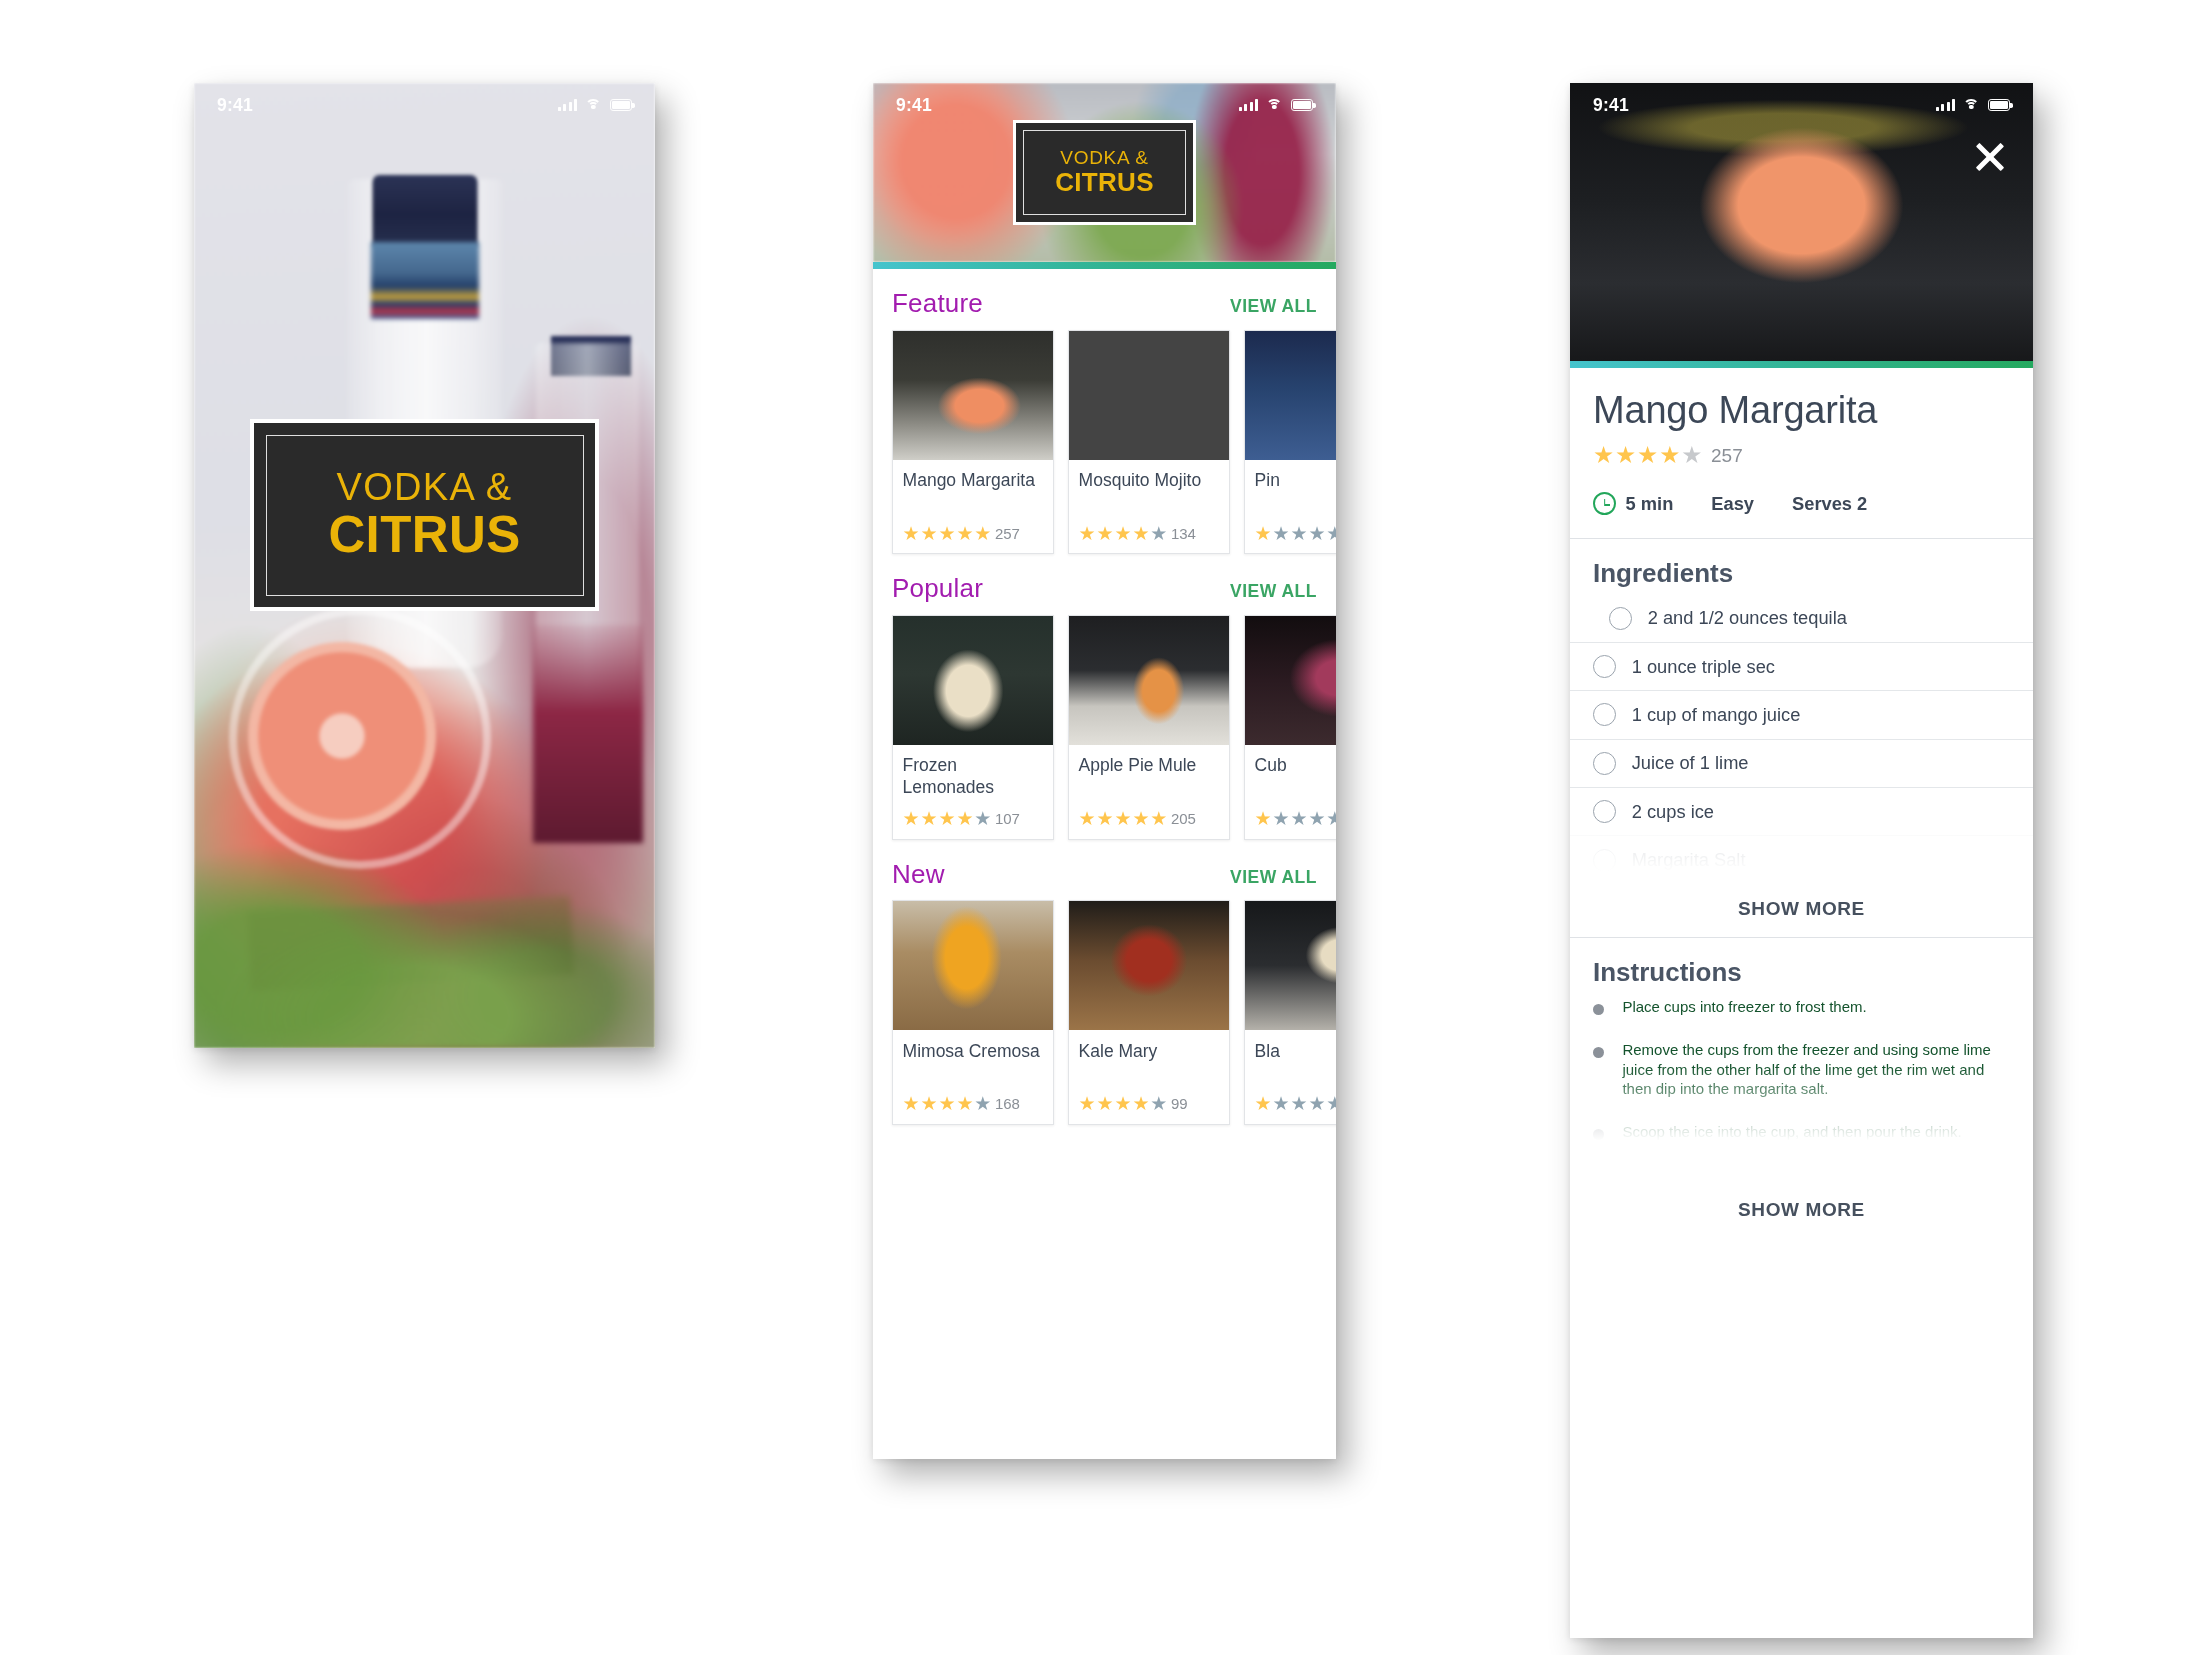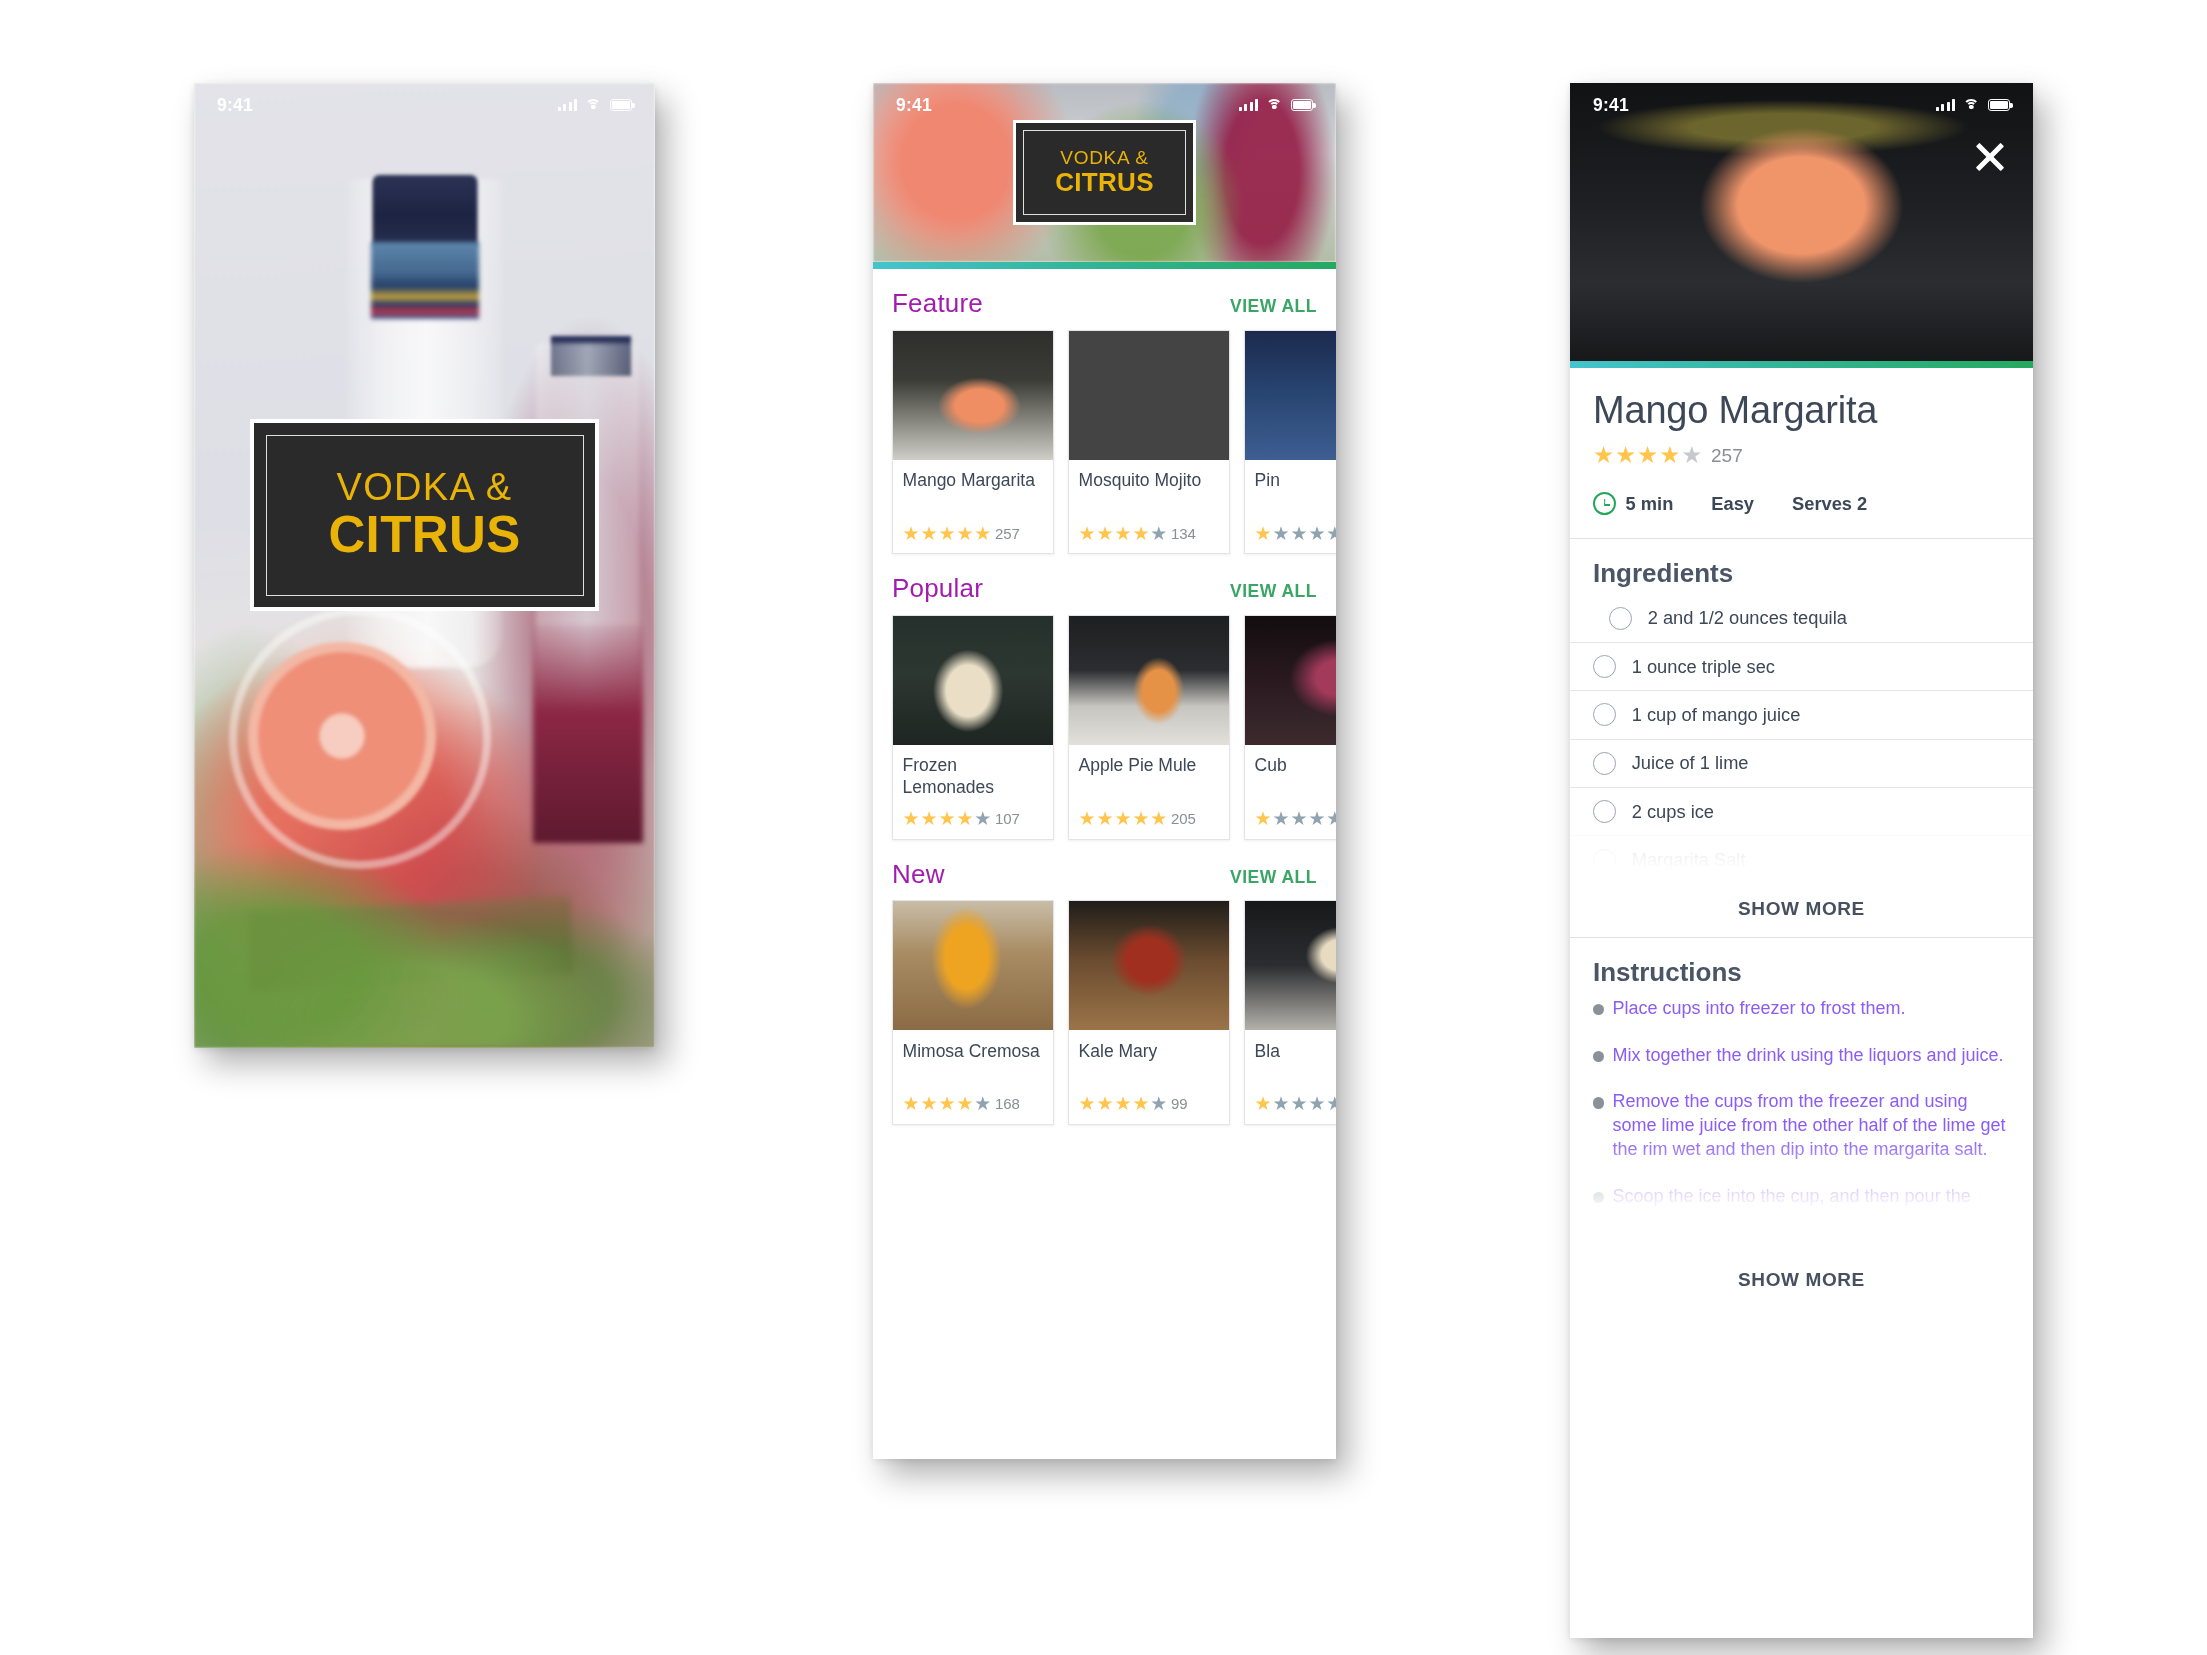--- a/index.html
+++ b/index.html
@@ -267,22 +267,22 @@
     text-align: center; font-size: 19px; color: #46505e;
     font-weight: 600; letter-spacing: 0.6px; padding: 14px 0 17.5px 0;
     background: #fff; position: relative; z-index: 3;
   }
   .ing-list { position: relative; }
   .ing-fade { position: absolute; left:0; right:0; bottom:0; height: 61px;
               background: linear-gradient(180deg, rgba(255,255,255,0), #fff 80%); z-index: 2; }
 
   .instr-list { padding: 3.5px 23px 0 23px; }
   .instr {
-    display: flex; gap: 8px; margin-bottom: 23px;
-    font-size: 18px; line-height: 1.32; color: #8b5cf6; font-weight: 400;
+    display: flex; gap: 18px; margin-bottom: 23px;
+    font-size: 15px; line-height: 1.32; color: #14532d; font-weight: 400;
   }
   .bullet { width: 11.4px; height: 11.4px; border-radius: 50%;
             background: #8b9199; flex: 0 0 11.4px; margin-top: 7px; }
   .instr-fade-wrap { position: relative; }
   .instr-fade { position: absolute; left:0; right:0; bottom:0; height: 96px;
                 background: linear-gradient(180deg, rgba(255,255,255,0), #fff 78%); z-index: 2; }
 </style>
 </head>
 <body>
 
@@ -623,24 +623,20 @@
       <div class="block" style="border-bottom:none;">
         <div class="block-title">Instructions</div>
         <div class="instr-fade-wrap">
           <div class="instr-list" id="instructions">
               <div class="instr">
                 <span class="bullet"></span>
                 <span class="instr-text">Place cups into freezer to frost them.</span>
               </div>
               <div class="instr">
                 <span class="bullet"></span>
-                <span class="instr-text">Mix together the drink using the liquors and juice.</span>
-              </div>
-              <div class="instr">
-                <span class="bullet"></span>
                 <span class="instr-text">Remove the cups from the freezer and using some lime juice from the other half of the lime get the rim wet and then dip into the margarita salt.</span>
               </div>
               <div class="instr">
                 <span class="bullet"></span>
                 <span class="instr-text">Scoop the ice into the cup, and then pour the drink. Garnish with lime or other fruit as desired.</span>
               </div>
             </div>
           <div class="instr-fade"></div>
         </div>
         <div class="show-more">SHOW MORE</div>

